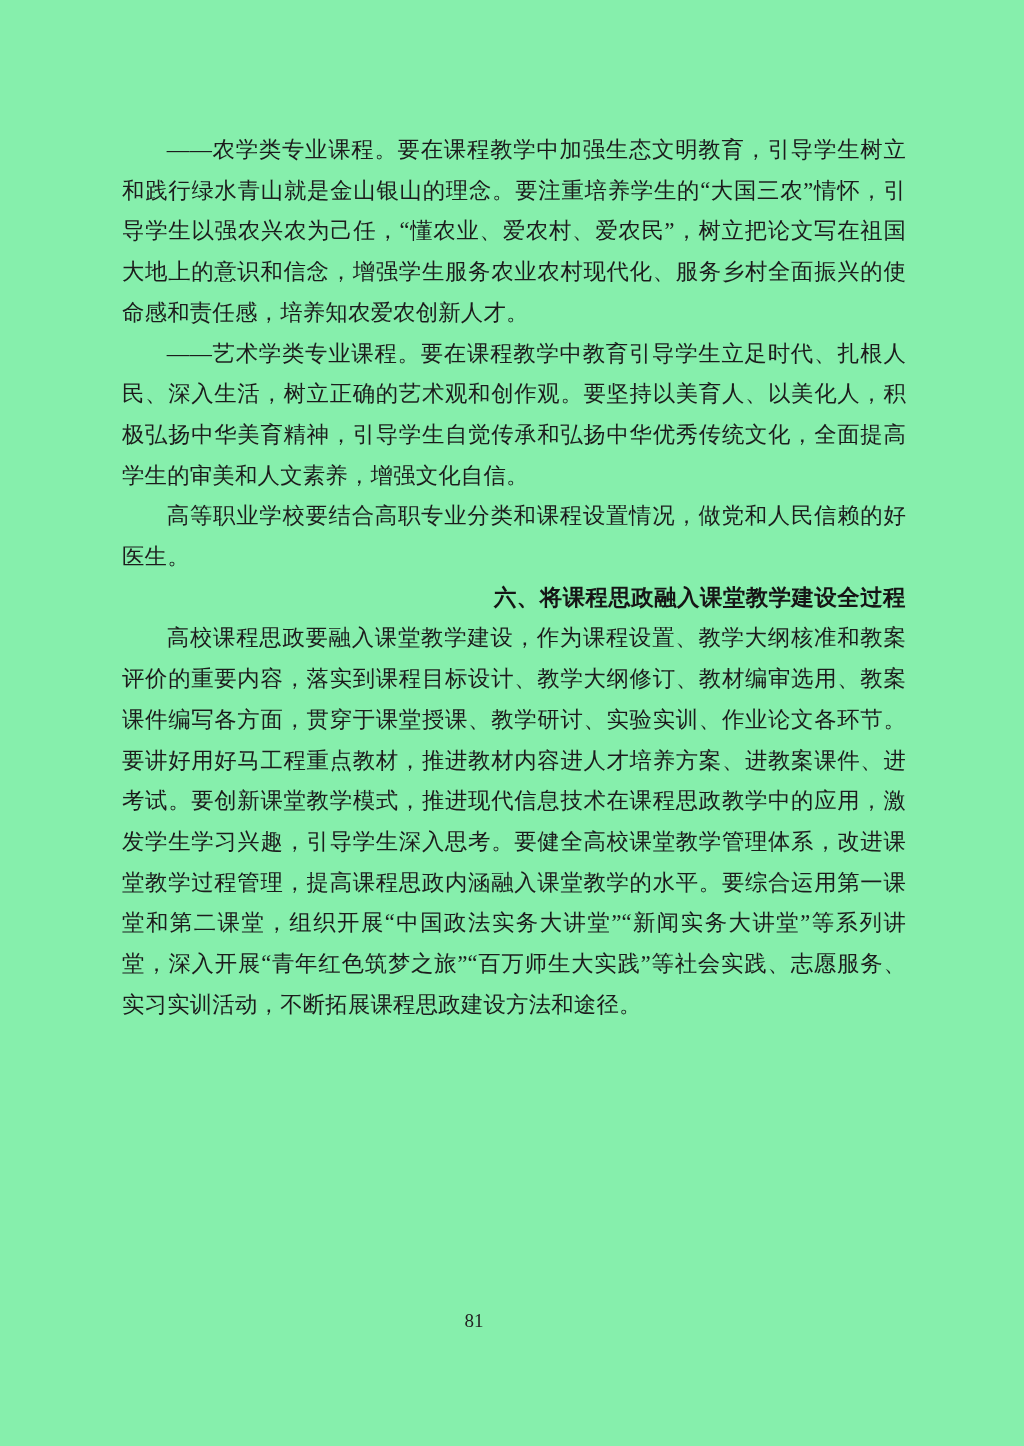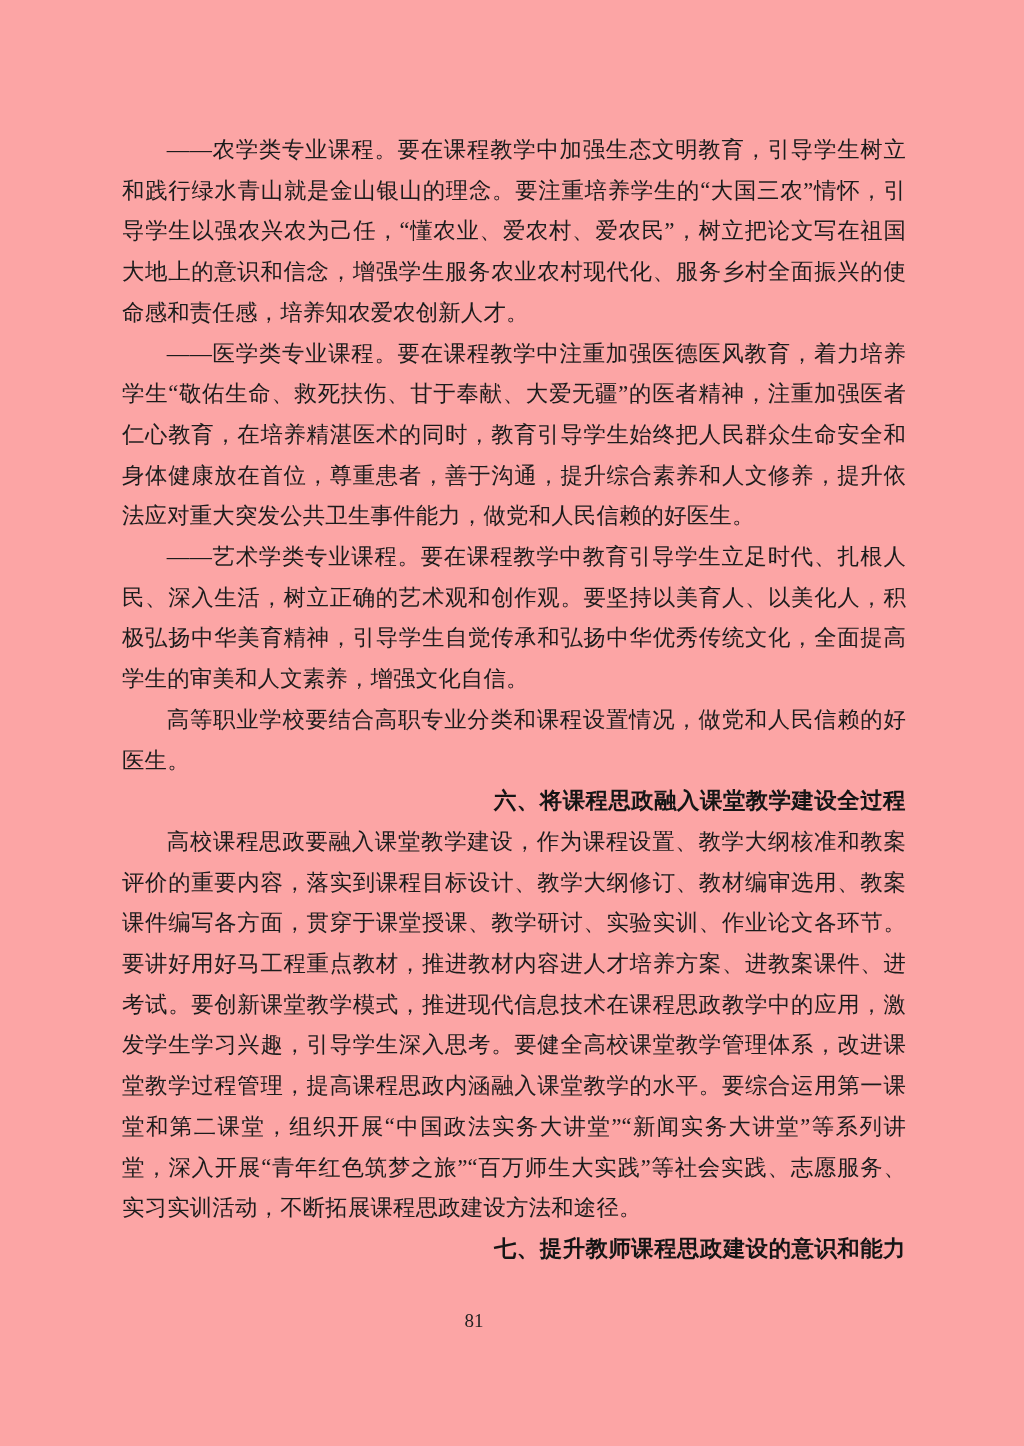--- a/index.html
+++ b/index.html
@@ -10,21 +10,21 @@
     width: 1024px;
     height: 1446px;
     background: #ffffff;
     position: relative;
     overflow: hidden;
     font-family: "Liberation Serif", serif;
   }
   .page {
     position: absolute;
     inset: 0;
-    background: #fca5a5;
+    background: #86efac;
   }
   .text-block {
     position: absolute;
     left: 122px;
     top: 130px;
     width: 784px;
     color: #1c1c1c;
     font-size: 22.4px;
     line-height: 40.7px;
     text-align: justify;
@@ -59,31 +59,29 @@
 </style>
 </head>
 <body>
 
 <div class="page">
 
   <main class="text-block">
 
     <p class="para">——农学类专业课程。要在课程教学中加强生态文明教育，引导学生树立和践行绿水青山就是金山银山的理念。要注重培养学生的“大国三农”情怀，引导学生以强农兴农为己任，“懂农业、爱农村、爱农民”，树立把论文写在祖国大地上的意识和信念，增强学生服务农业农村现代化、服务乡村全面振兴的使命感和责任感，培养知农爱农创新人才。</p>
 
-    <p class="para">——医学类专业课程。要在课程教学中注重加强医德医风教育，着力培养学生“敬佑生命、救死扶伤、甘于奉献、大爱无疆”的医者精神，注重加强医者仁心教育，在培养精湛医术的同时，教育引导学生始终把人民群众生命安全和身体健康放在首位，尊重患者，善于沟通，提升综合素养和人文修养，提升依法应对重大突发公共卫生事件能力，做党和人民信赖的好医生。</p>
 
     <p class="para">——艺术学类专业课程。要在课程教学中教育引导学生立足时代、扎根人民、深入生活，树立正确的艺术观和创作观。要坚持以美育人、以美化人，积极弘扬中华美育精神，引导学生自觉传承和弘扬中华优秀传统文化，全面提高学生的审美和人文素养，增强文化自信。</p>
 
     <p class="para">高等职业学校要结合高职专业分类和课程设置情况，做党和人民信赖的好医生。</p>
 
     <h2 class="heading">六、将课程思政融入课堂教学建设全过程</h2>
 
     <p class="para">高校课程思政要融入课堂教学建设，作为课程设置、教学大纲核准和教案评价的重要内容，落实到课程目标设计、教学大纲修订、教材编审选用、教案课件编写各方面，贯穿于课堂授课、教学研讨、实验实训、作业论文各环节。要讲好用好马工程重点教材，推进教材内容进人才培养方案、进教案课件、进考试。要创新课堂教学模式，推进现代信息技术在课程思政教学中的应用，激发学生学习兴趣，引导学生深入思考。要健全高校课堂教学管理体系，改进课堂教学过程管理，提高课程思政内涵融入课堂教学的水平。要综合运用第一课堂和第二课堂，组织开展“中国政法实务大讲堂”“新闻实务大讲堂”等系列讲堂，深入开展“青年红色筑梦之旅”“百万师生大实践”等社会实践、志愿服务、实习实训活动，不断拓展课程思政建设方法和途径。</p>
 
-    <h2 class="heading">七、提升教师课程思政建设的意识和能力</h2>
 
   </main>
 
   <footer class="page-footer">
     <span class="page-number">81</span>
   </footer>
 
 </div>
 
 </body></html>

